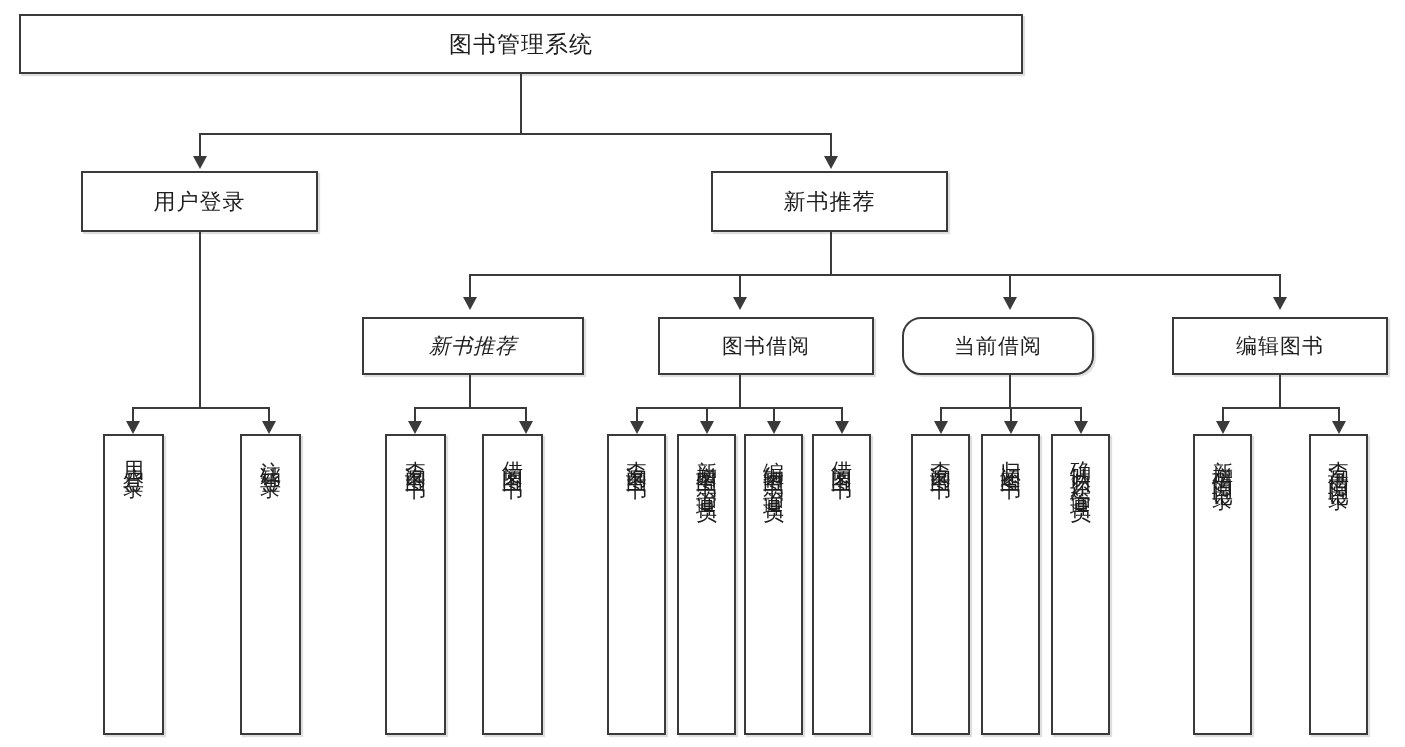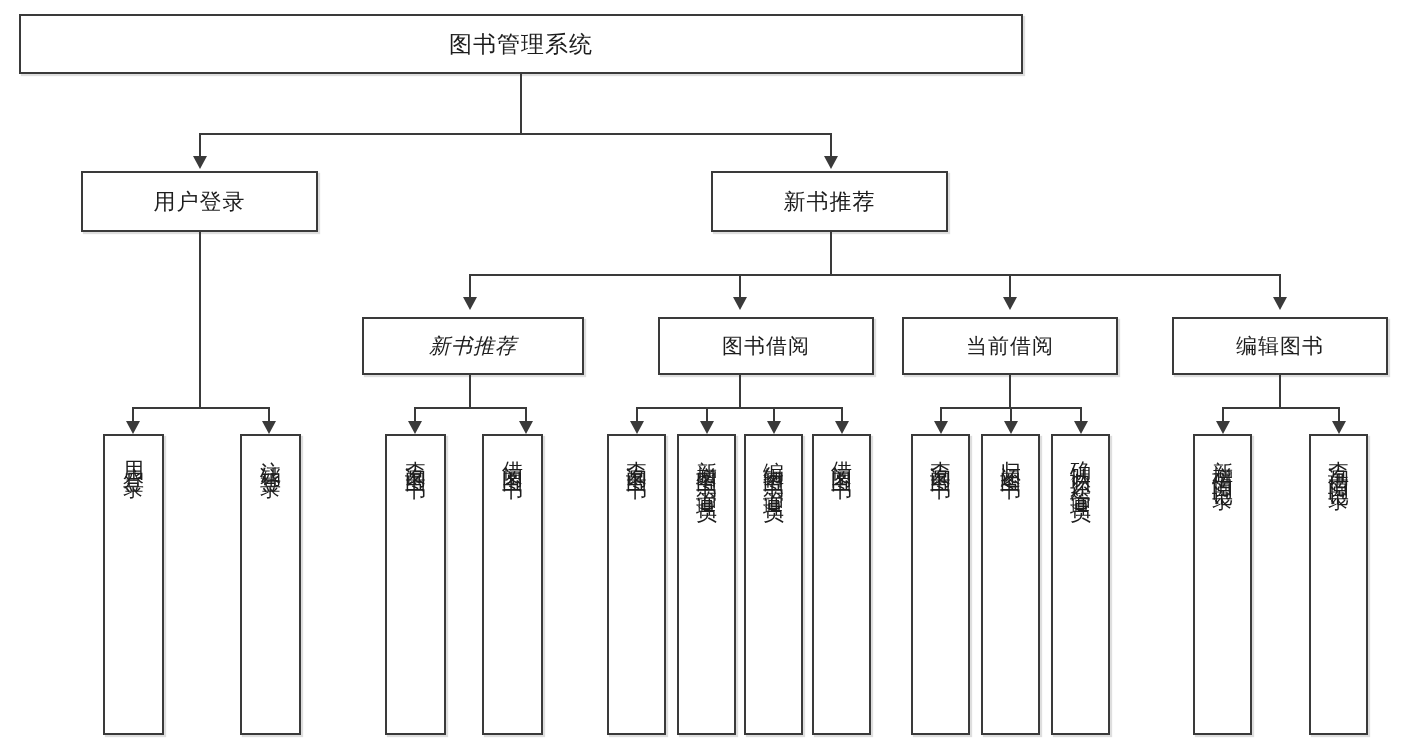--- a/index.html
+++ b/index.html
@@ -113,21 +113,21 @@
   <div class="arrow" style="left:733px;top:297px;"></div>
   <div class="arrow" style="left:1003px;top:297px;"></div>
   <div class="arrow" style="left:1273px;top:297px;"></div>
 
   <div class="node lvl3" style="left:362px;top:317px;width:222px;height:58px;font-style:italic;">
     <span>新书推荐</span>
   </div>
   <div class="node lvl3" style="left:632px;top:317px;width:216px;height:58px;margin-left:26px;">
     <span>图书借阅</span>
   </div>
-  <div class="node lvl3" style="left:902px;top:317px;width:216px;height:58px;">
+  <div class="node lvl3" style="left:902px;top:317px;width:192px;height:58px;border-radius:19px;">
     <span>当前借阅</span>
   </div>
   <div class="node lvl3" style="left:1172px;top:317px;width:216px;height:58px;">
     <span>编辑图书</span>
   </div>
 
   <div class="edge v" style="left:469px;top:375px;width:2px;height:34px;"></div>
   <div class="edge h" style="left:414px;top:407px;width:113px;height:2px;"></div>
   <div class="edge v" style="left:414px;top:407px;width:2px;height:16px;"></div>
   <div class="edge v" style="left:525px;top:407px;width:2px;height:16px;"></div>

